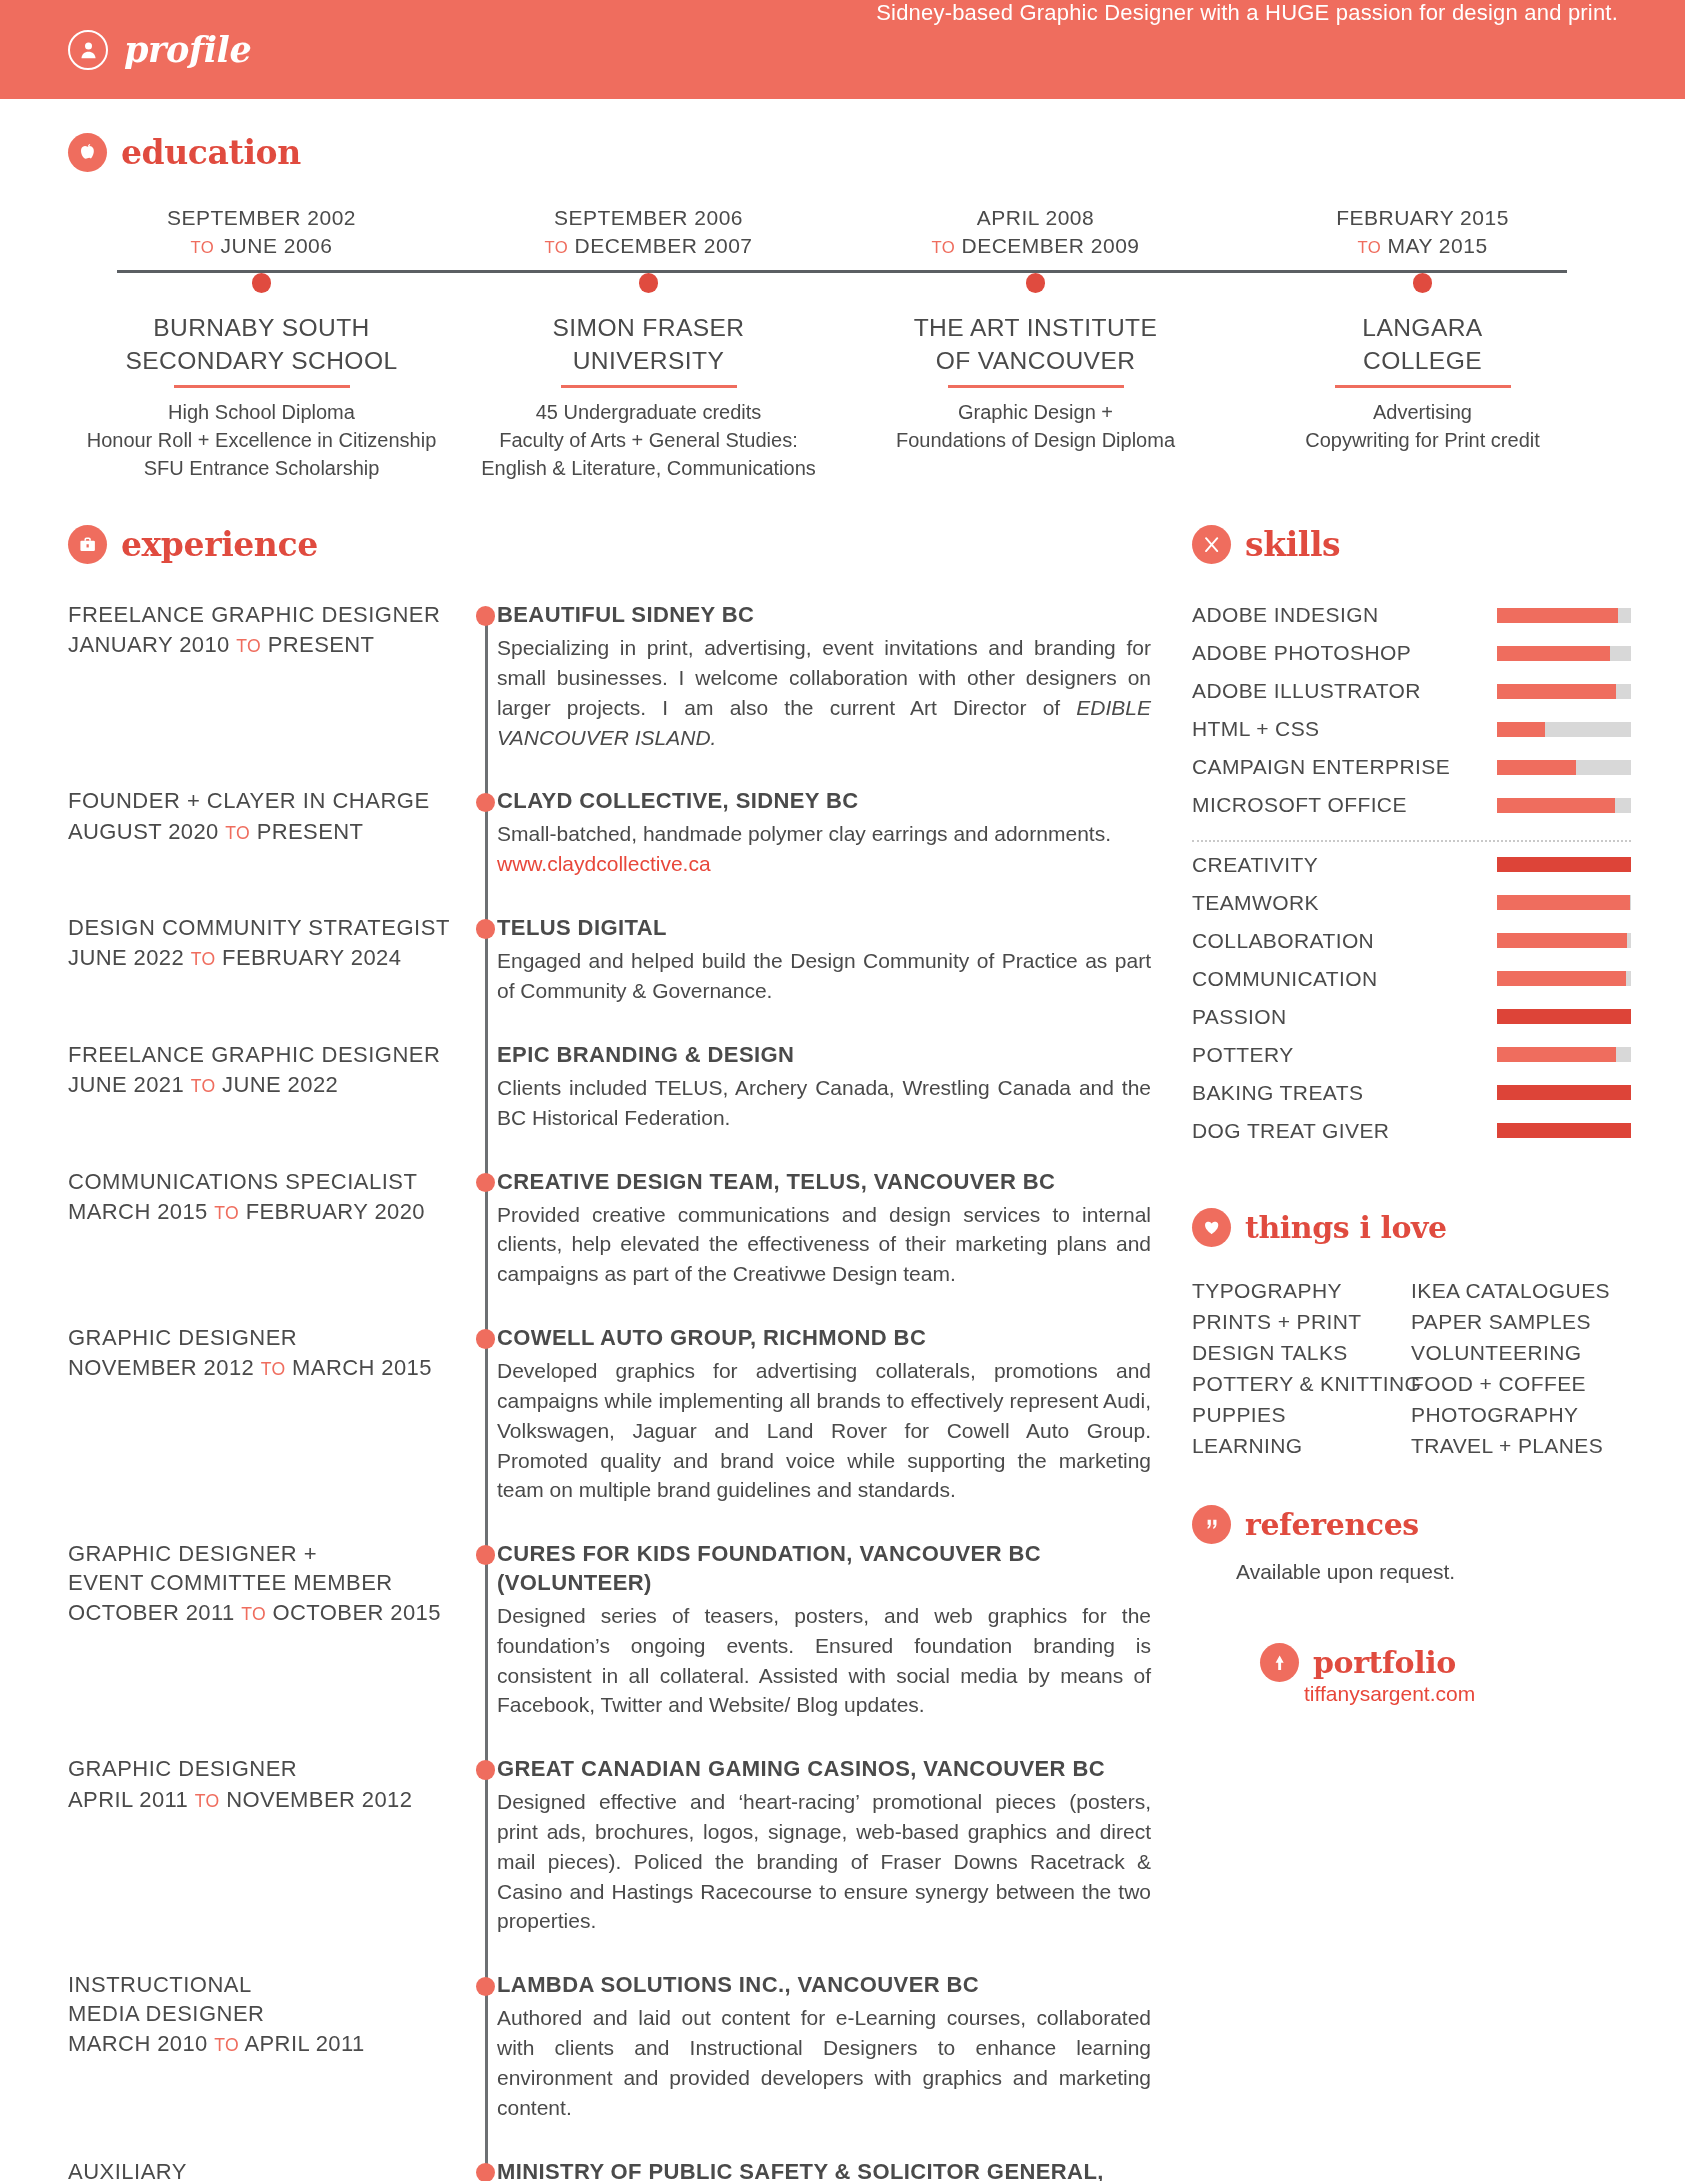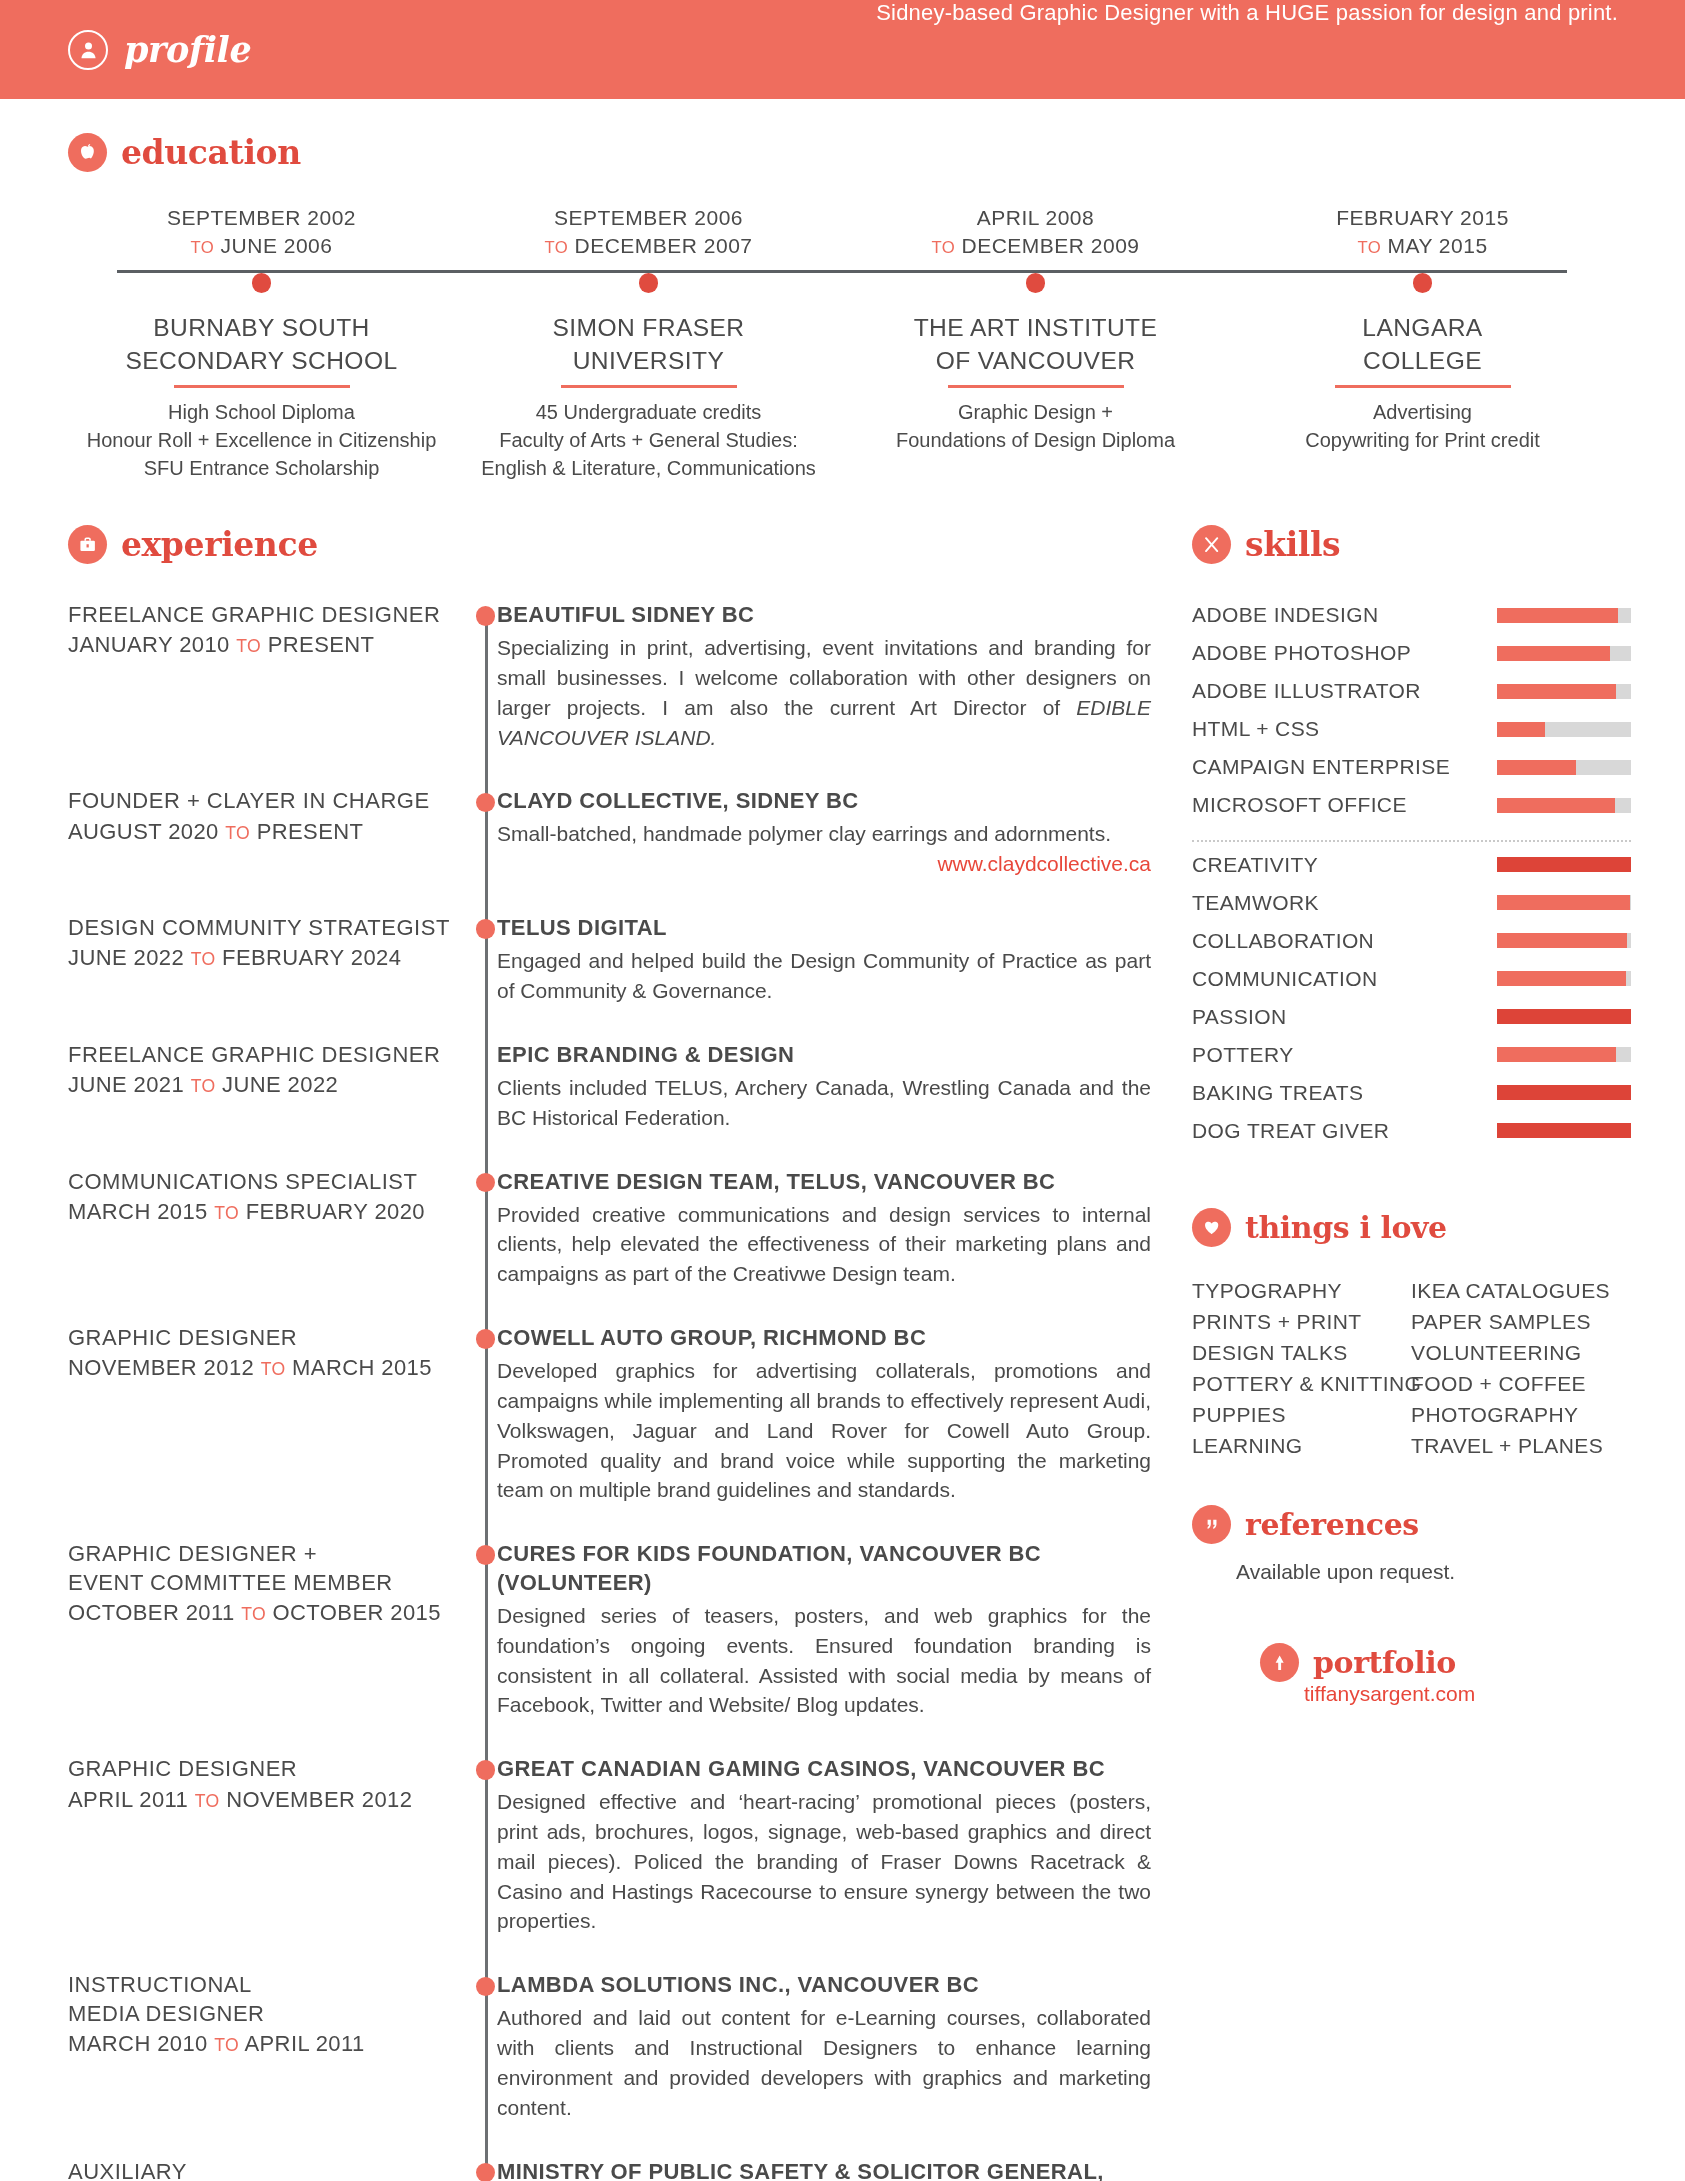--- a/index.html
+++ b/index.html
@@ -253,21 +253,21 @@
               <div>FOUNDER + CLAYER IN CHARGE</div>
             </div>
             <div class="exp-dates"><span>AUGUST 2020 </span><span class="to">TO</span><span> PRESENT</span></div>
           </div>
           <div class="exp-node"></div>
           <div class="exp-right">
             <div class="exp-co">
               <div>CLAYD COLLECTIVE, SIDNEY BC</div>
             </div>
             <div class="exp-desc"><span>Small-batched, handmade polymer clay earrings and adornments.</span></div>
-            <a class="exp-url" href="#" style="text-decoration: none; text-align: right;">www.claydcollective.ca</a>
+            <a class="exp-url" href="#" style="text-decoration: none;">www.claydcollective.ca</a>
           </div>
         </div>
         <div class="exp-row">
           <div class="exp-left">
             <div class="exp-role">
               <div>DESIGN COMMUNITY STRATEGIST</div>
             </div>
             <div class="exp-dates"><span>JUNE 2022 </span><span class="to">TO</span><span> FEBRUARY 2024</span></div>
           </div>
           <div class="exp-node"></div>

